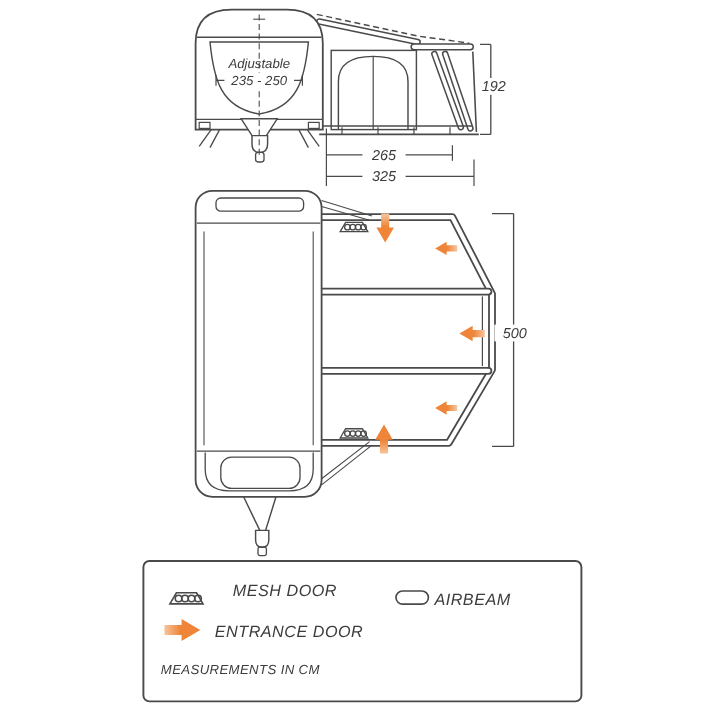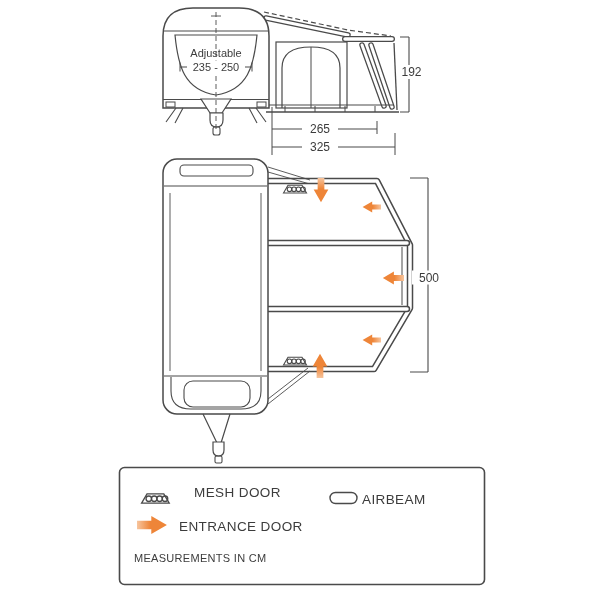--- a/index.html
+++ b/index.html
@@ -1,17 +1,17 @@
 <!DOCTYPE html>
 <html><head>
 <meta charset="utf-8">
 <style>
   html,body{margin:0;padding:0;background:#ffffff;}
   .stage{position:relative;width:488px;height:600px;background:#fff;overflow:hidden;
-         font-family:"Liberation Sans",sans-serif;}
+         font-family:"Liberation Sans",sans-serif;font-style:italic;}
   svg{display:block;}
   text{fill:#3c3c3c;font-family:"Liberation Sans",sans-serif;}
   .dim{font-size:12px;}
   .adj{font-size:11px;}
   .leg{font-size:13.5px;letter-spacing:.4px;}
   .leg-small{font-size:11px;letter-spacing:.3px;}
 </style>
 </head>
 <body>
 

